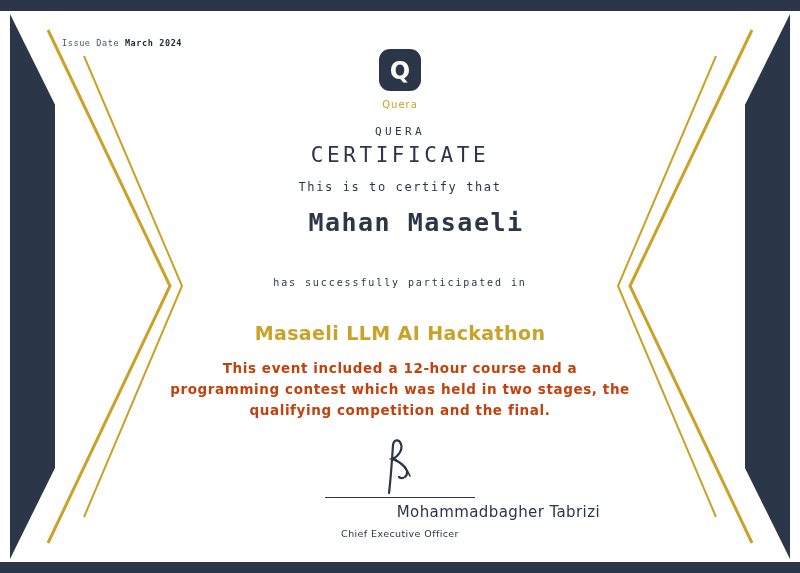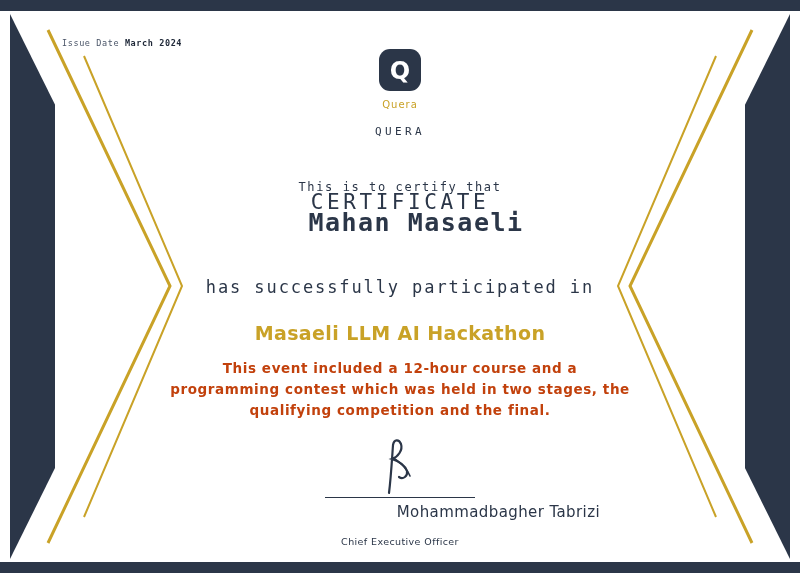--- a/index.html
+++ b/index.html
@@ -116,21 +116,20 @@
   .cert-title {
     position: absolute;
     left: 0;
     top: 143px;
     width: 400px;
     font-size: 21px;
     letter-spacing: 3.6px;
     color: #2b3648;
     font-family: "DejaVu Sans Mono", monospace;
     font-weight: 500;
-    margin-top: 47px;
   }
   .certify-line {
     position: absolute;
     left: 0;
     top: 180px;
     width: 400px;
     font-size: 12px;
     letter-spacing: 1.6px;
     color: #2b3648;
     font-family: "DejaVu Sans Mono", monospace;
@@ -144,21 +143,21 @@
     letter-spacing: 1.5px;
     color: #2b3648;
     font-family: "DejaVu Sans Mono", monospace;
     font-weight: bold;
   }
   .participated {
     position: absolute;
     left: 0;
     top: 277px;
     width: 400px;
-    font-size: 17px;
+    font-size: 10px;
     letter-spacing: 1.9px;
     color: #2b3648;
     font-family: "DejaVu Sans Mono", monospace;
   }
   .event-name {
     position: absolute;
     left: 0;
     top: 322px;
     width: 400px;
     font-size: 19px;
@@ -197,21 +196,21 @@
     margin: 0 auto 5px auto;
   }
   .sig-name {
     font-size: 15px;
     letter-spacing: 0.4px;
     color: #2b3648;
     font-family: "DejaVu Sans", sans-serif;
     text-align: right;
   }
   .sig-role {
-    margin-top: 15px;
+    margin-top: 7px;
     font-size: 9.5px;
     letter-spacing: 0.4px;
     color: #2b3648;
     font-family: "DejaVu Sans", sans-serif;
   }
 
   .url {
     position: absolute;
     left: 14px;
     bottom: 14px;

